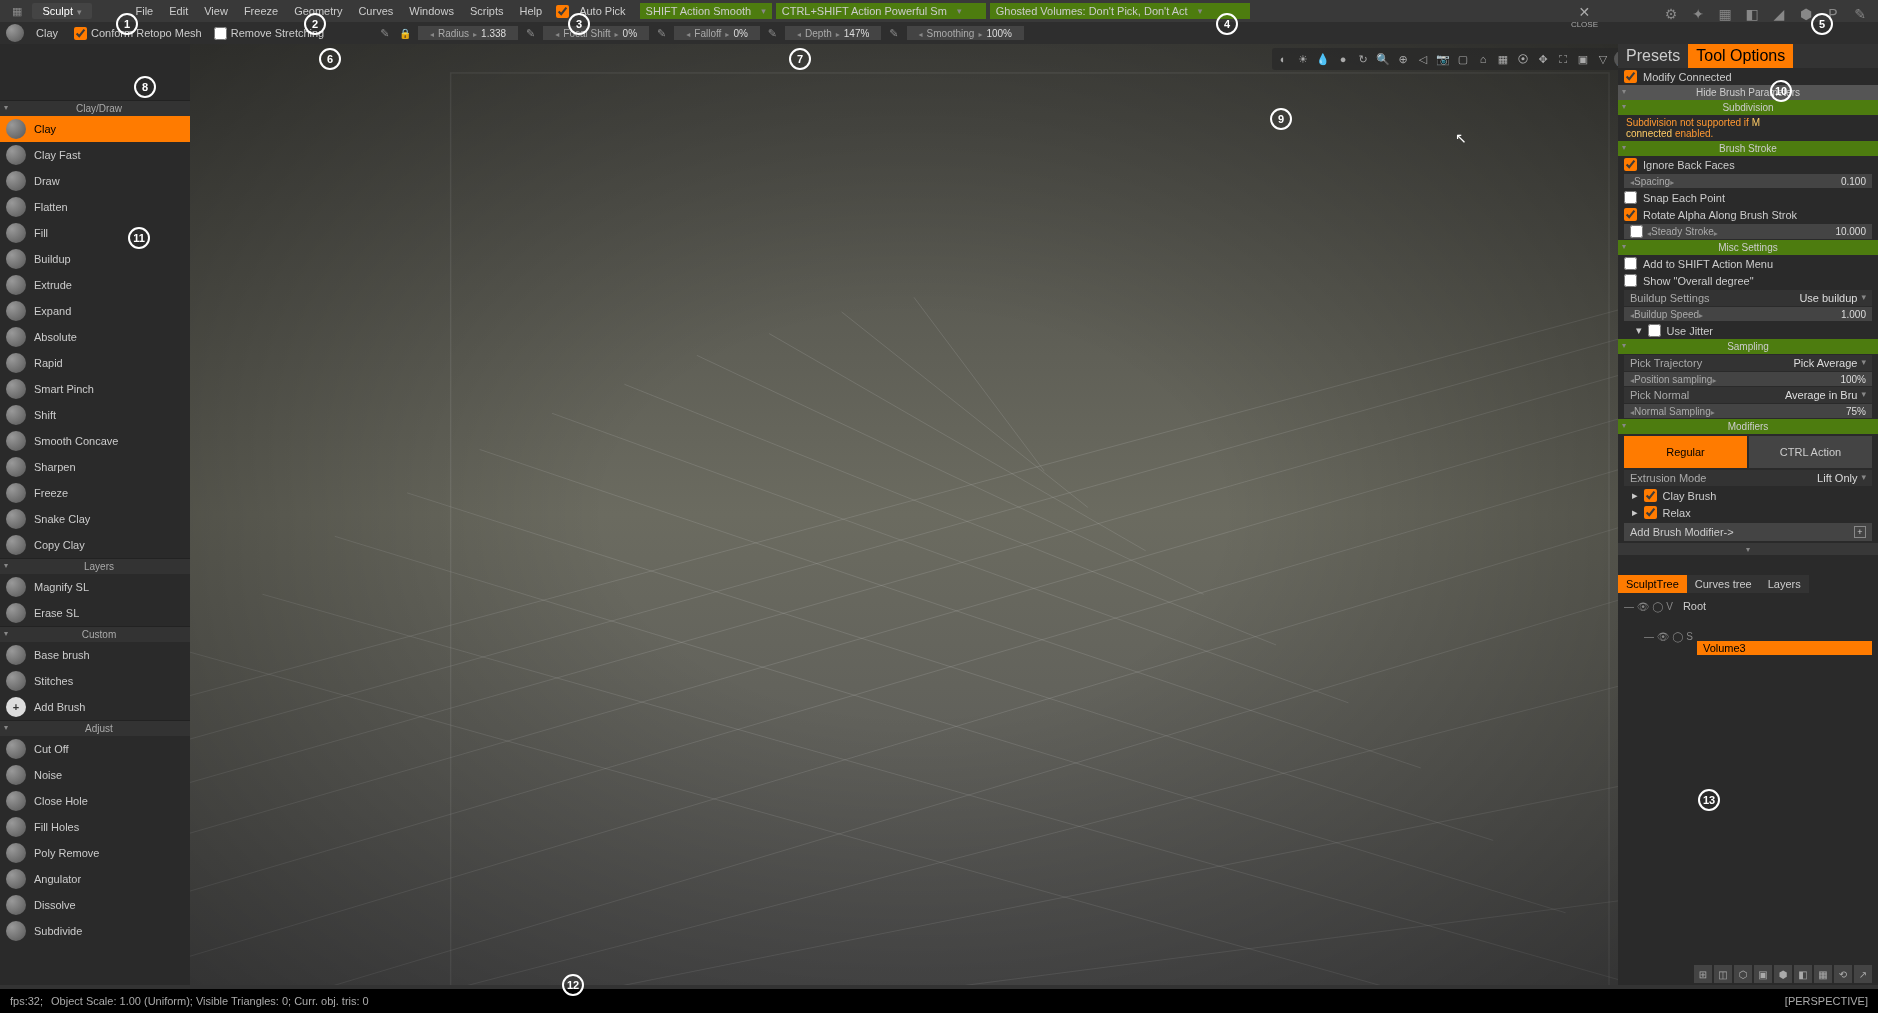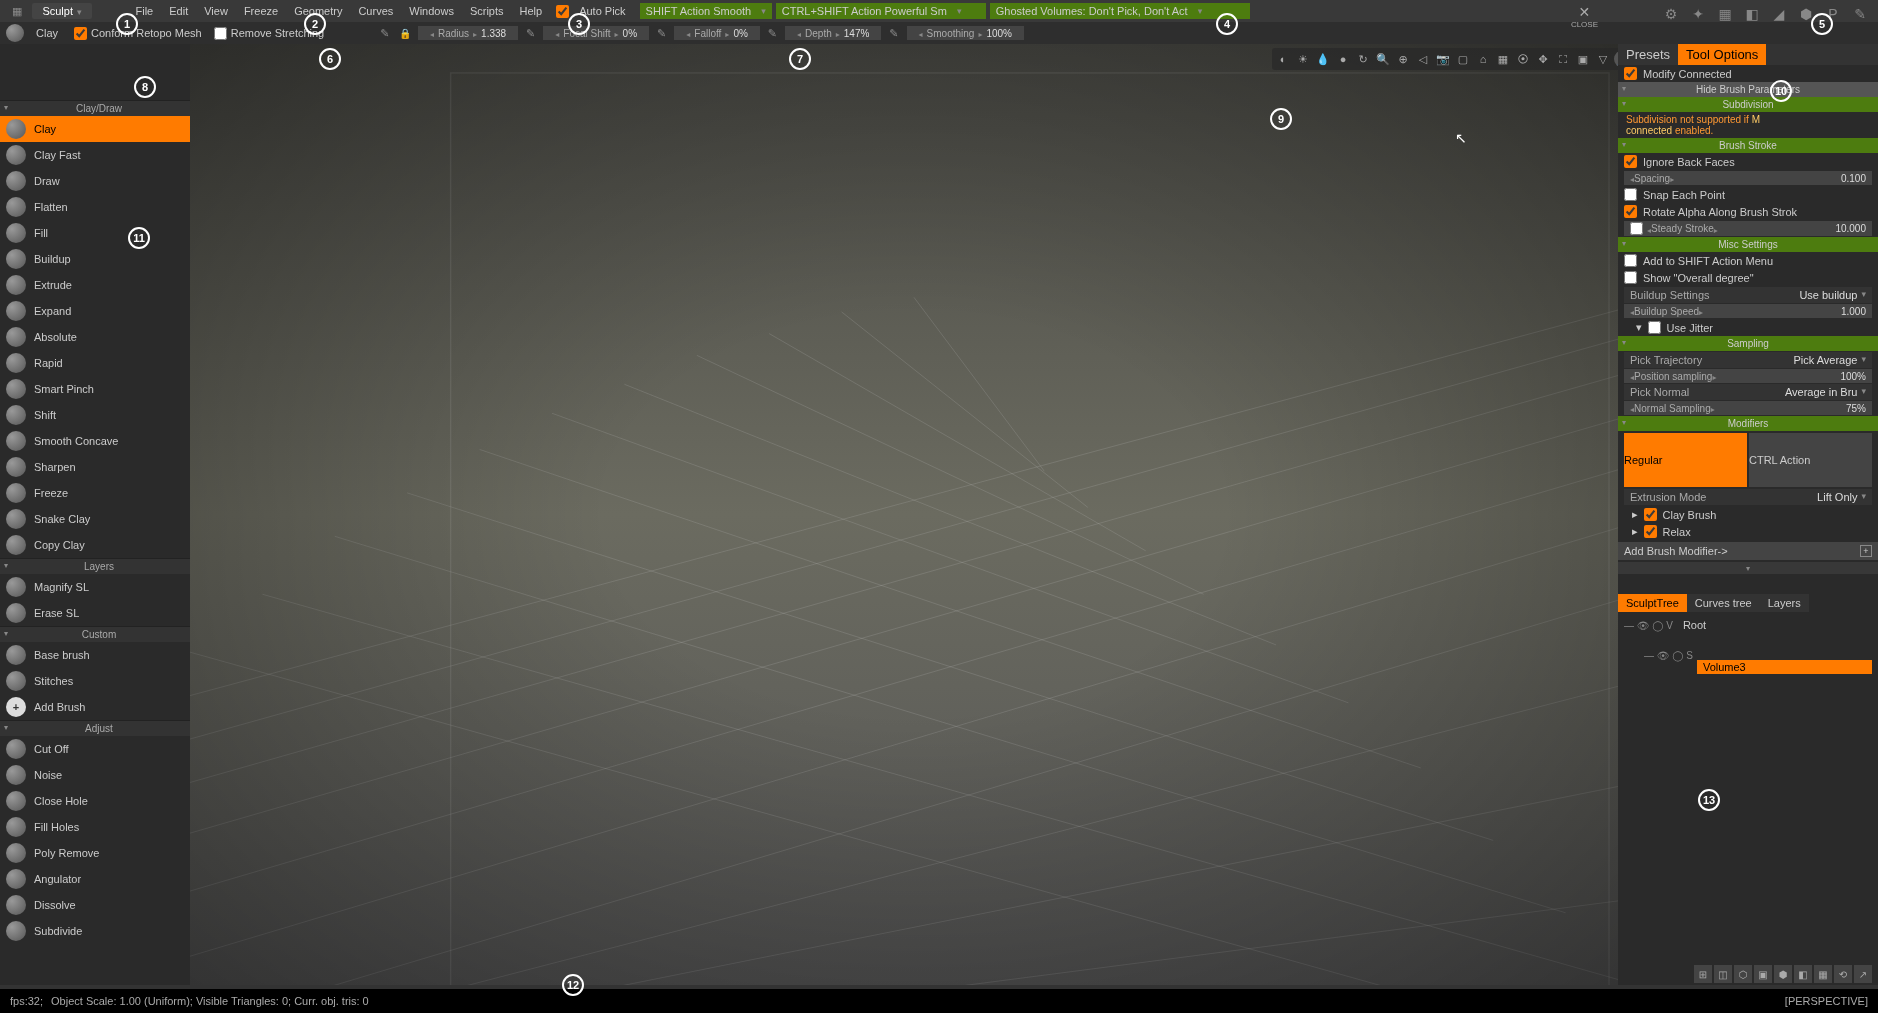--- a/index.html
+++ b/index.html
@@ -29,58 +29,58 @@
 .tool-icon { width:20px; height:20px; border-radius:50%; background:radial-gradient(circle at 30% 30%, #999, #555); flex-shrink:0; }
 .tool-icon.plus { background:#ddd; color:#333; display:flex; align-items:center; justify-content:center; font-weight:bold; }
 .viewport { position:absolute; left:190px; top:44px; right:240px; bottom:28px; background:linear-gradient(180deg,#4a4a45 0%,#6b6b60 50%,#555 100%); overflow:hidden; }
 .viewport .vignette { position:absolute; inset:0; background:radial-gradient(ellipse at center, transparent 30%, rgba(0,0,0,0.4) 100%); }
 .viewport .grid { position:absolute; inset:0; }
 .vp-icons { position:absolute; right:4px; top:4px; display:flex; gap:2px; background:rgba(40,40,40,0.7); padding:2px; border-radius:3px; }
 .vp-icons span { width:18px; height:18px; display:flex; align-items:center; justify-content:center; color:#aaa; font-size:11px; cursor:pointer; }
 .cursor { position:absolute; left:1455px; top:130px; color:#fff; font-size:14px; pointer-events:none; }
 .right-panel { position:absolute; right:0; top:44px; width:260px; bottom:28px; background:#2a2a2a; overflow-y:auto; }
 .tabs { display:flex; background:#333; }
-.tabs div { padding:3px 8px; cursor:pointer; font-size:13px; }
+.tabs div { padding:3px 8px; cursor:pointer; font-size:16px; }
 .tabs .active { background:#ff7b00; color:#000; }
 .section-hdr { background:#4d7c0f; color:#ccc; text-align:center; padding:2px 0; font-size:10px; position:relative; }
 .section-hdr::before { content:"▾"; position:absolute; left:4px; font-size:8px; color:#888; }
 .prop-chk { padding:2px 6px; display:flex; align-items:center; gap:6px; }
 .prop-chk input { accent-color:#ff7b00; }
 .prop-slider { display:flex; background:#444; margin:1px 6px; padding:1px 6px; align-items:center; }
 .prop-slider .tri::before, .prop-slider .tri2::after { font-size:8px; }
 .prop-slider .lbl { color:#aaa; font-size:10px; }
 .prop-slider .val { margin-left:auto; color:#ddd; font-size:10px; }
 .prop-select { display:flex; background:#333; margin:1px 6px; padding:2px 6px; }
 .prop-select .lbl { color:#aaa; }
 .prop-select .val { margin-left:auto; color:#ddd; }
 .warn { color:#ff9933; padding:2px 8px; font-size:10px; }
 .warn .w2 { color:#ffcc66; }
 .btn-row { display:flex; margin:2px 6px; gap:2px; }
-.btn-row div { flex:1; padding:21px 0; background:#444; cursor:pointer; }
+.btn-row div { flex:1; text-align:center; padding:10px 0; background:#444; cursor:pointer; }
 .btn-row .active { background:#ff7b00; color:#000; }
 .tree-tabs { display:flex; margin-top:20px; }
 .tree-tabs div { padding:3px 8px; background:#333; cursor:pointer; font-size:11px; }
 .tree-tabs .active { background:#ff7b00; color:#000; }
 .tree { padding:4px 6px; }
 .tree-row { display:flex; align-items:center; gap:4px; padding:2px 0; }
 .tree-row .vis { color:#888; font-size:10px; }
 .tree-row .name { padding:1px 6px; }
 .tree-row.sel .name { background:#ff7b00; color:#000; flex:1;margin-top:24px; }
 .tree-row.child { padding-left:20px; }
 .bottom-icons { position:absolute; right:6px; bottom:30px; display:flex; gap:2px; }
 .bottom-icons span { width:18px; height:18px; background:#444; display:flex; align-items:center; justify-content:center; color:#aaa; font-size:10px; }
 .statusbar { position:absolute; left:0; right:0; bottom:0; height:24px; background:#000000; display:flex; align-items:center; padding:0 10px; gap:8px; color:#aaa; font-size:11px; }
 .statusbar .right { margin-left:auto; }
 .close-btn { position:absolute; right:280px; top:4px; text-align:center; color:#aaa; font-size:8px; }
 .close-btn div:first-child { font-size:14px; }
 .top-icons { position:absolute; right:6px; top:2px; display:flex; gap:3px; }
 .top-icons span { width:24px; height:24px; display:flex; align-items:center; justify-content:center; color:#888; font-size:14px; }
 .marker { position:absolute; width:22px; height:22px; border:2px solid #fff; border-radius:50%; color:#fff; display:flex; align-items:center; justify-content:center; font-size:11px; font-weight:bold; pointer-events:none; z-index:100; }
 .collapse-bar { background:#383838; height:12px; display:flex; align-items:center; justify-content:center; color:#888; font-size:8px; }
-.add-modifier { background:#444; margin:2px 0; padding:3px 6px; display:flex; }
+.add-modifier { background:#444; margin:2px 6px; padding:3px 6px; display:flex; }
 .add-modifier span:last-child { margin-left:auto; border:1px solid #888; width:12px; height:12px; display:flex; align-items:center; justify-content:center; font-size:9px; }
 </style>
 </head>
 <body>
 
 <div class="marker" style="left:116px;top:13px">1</div>
 <div class="marker" style="left:304px;top:13px">2</div>
 <div class="marker" style="left:568px;top:13px">3</div>
 <div class="marker" style="left:1216px;top:13px">4</div>
 <div class="marker" style="left:1811px;top:13px">5</div>

